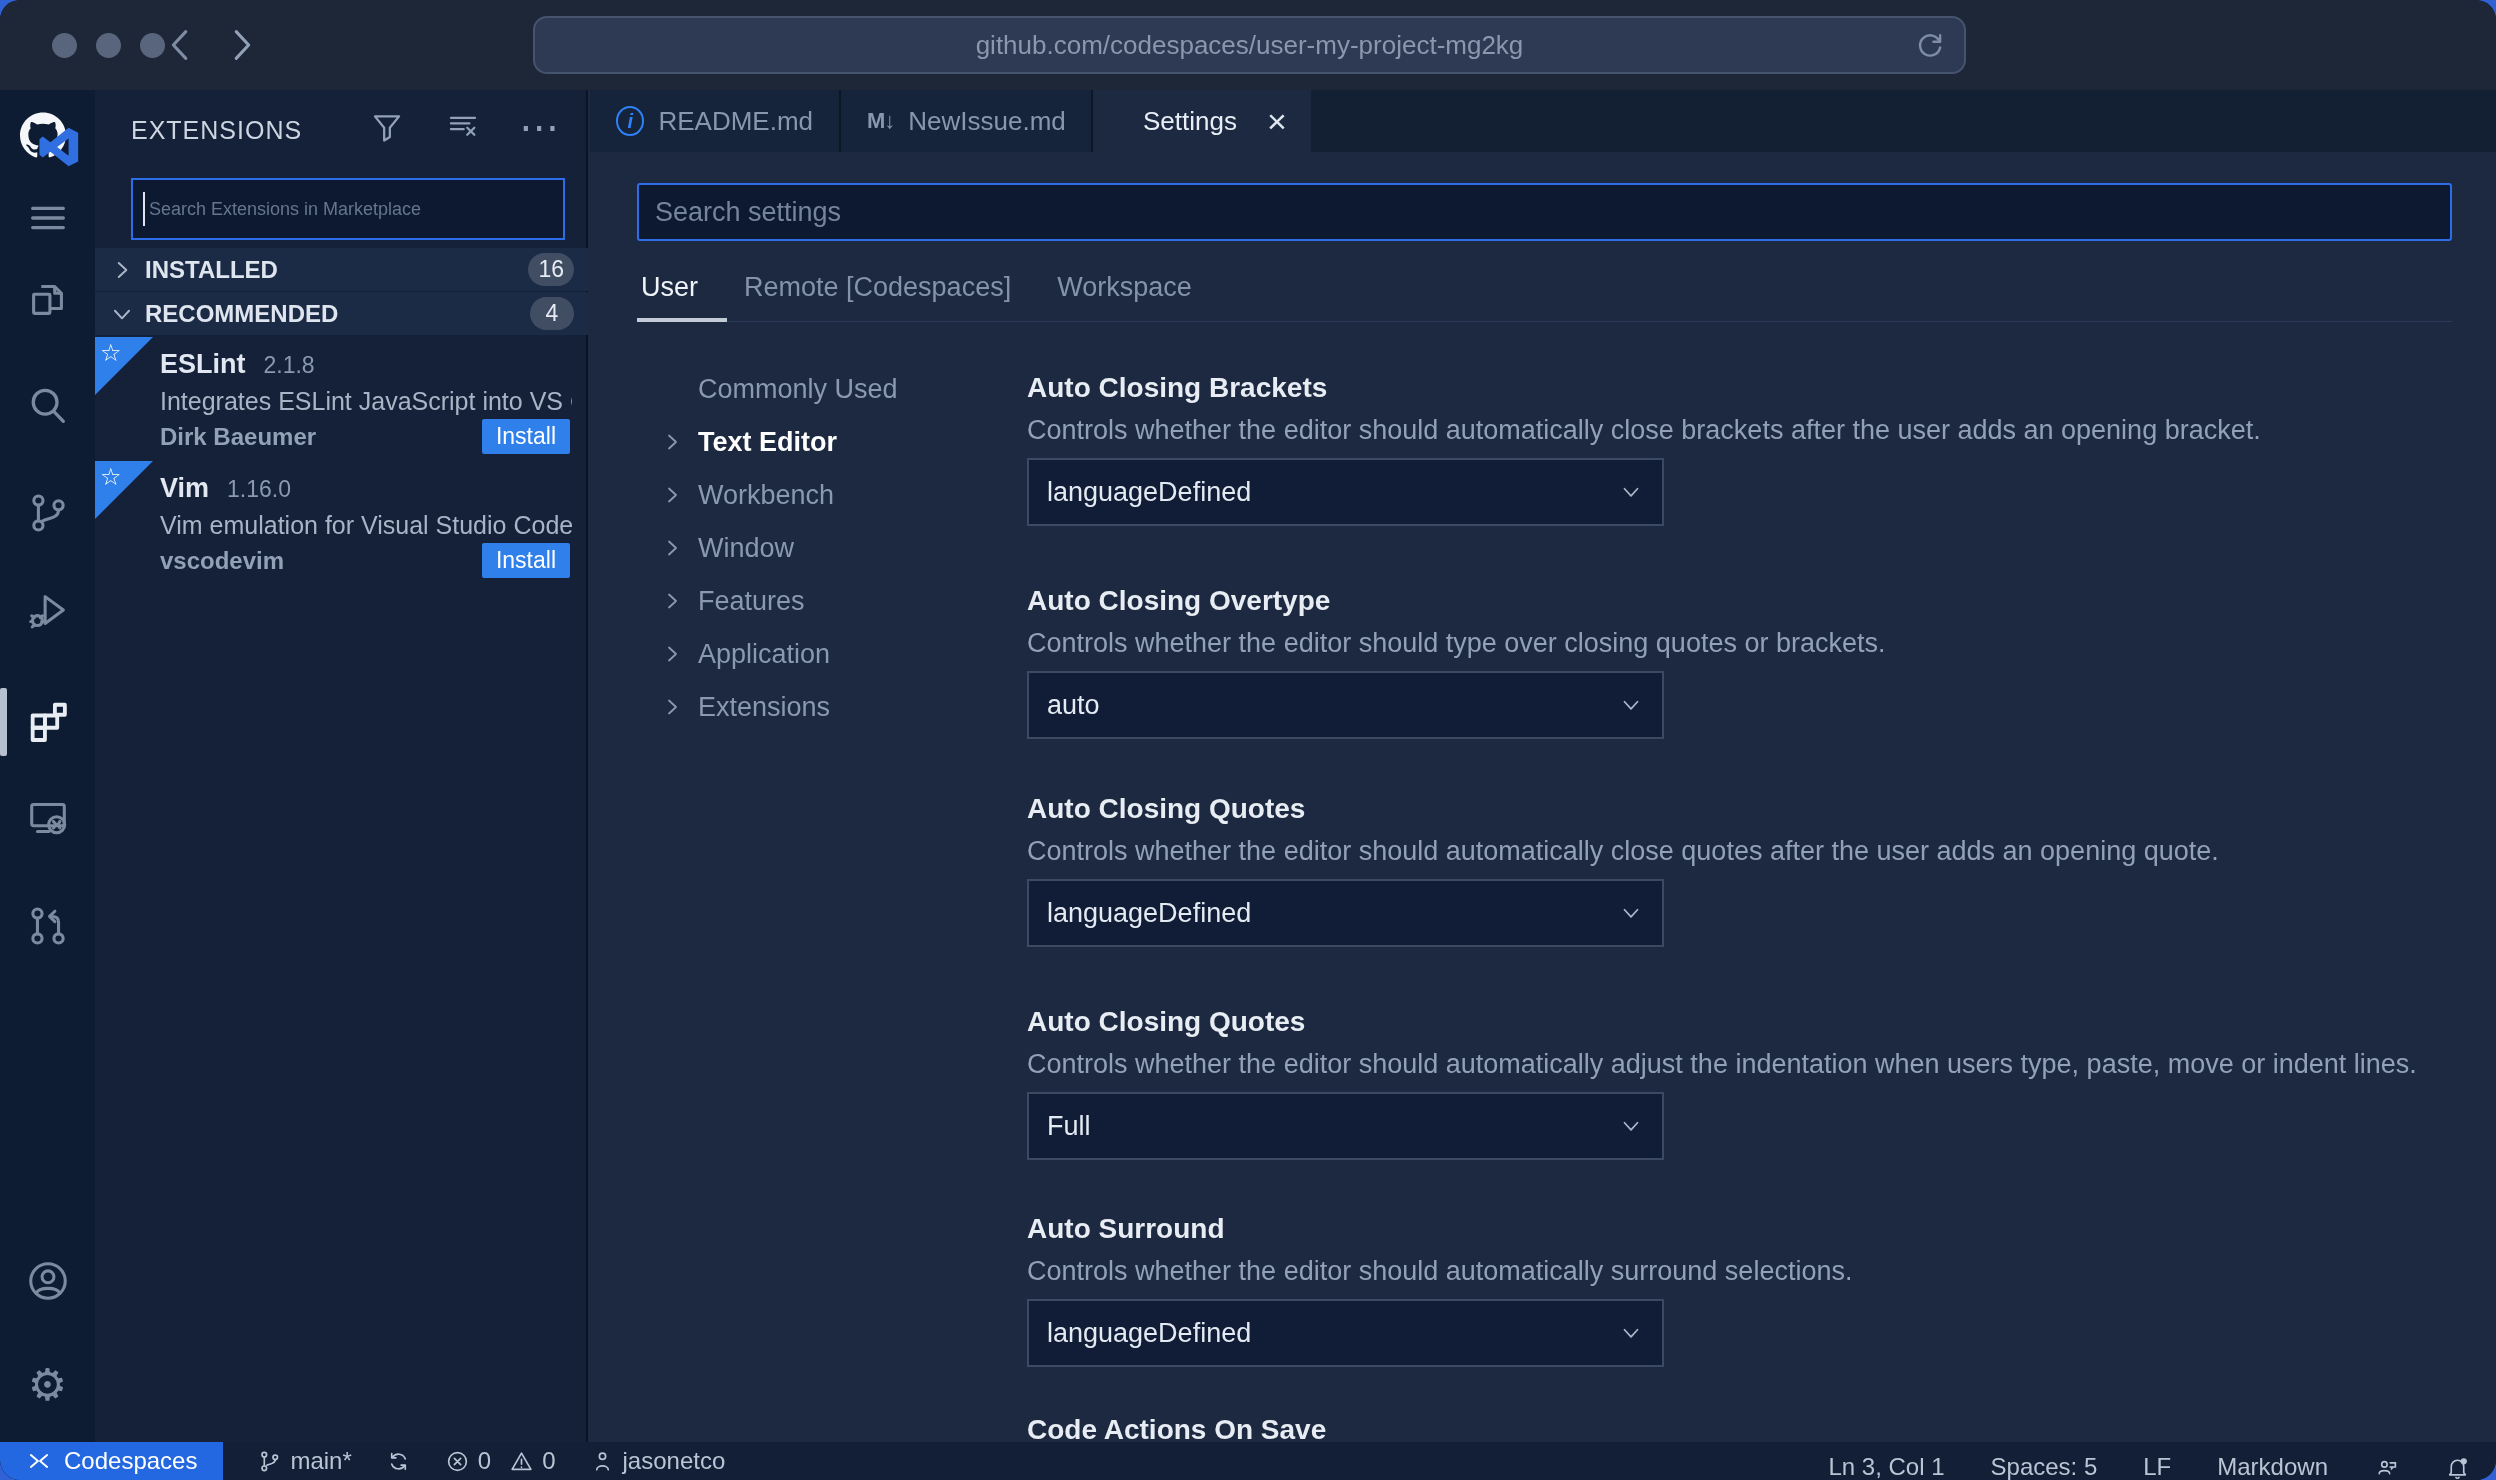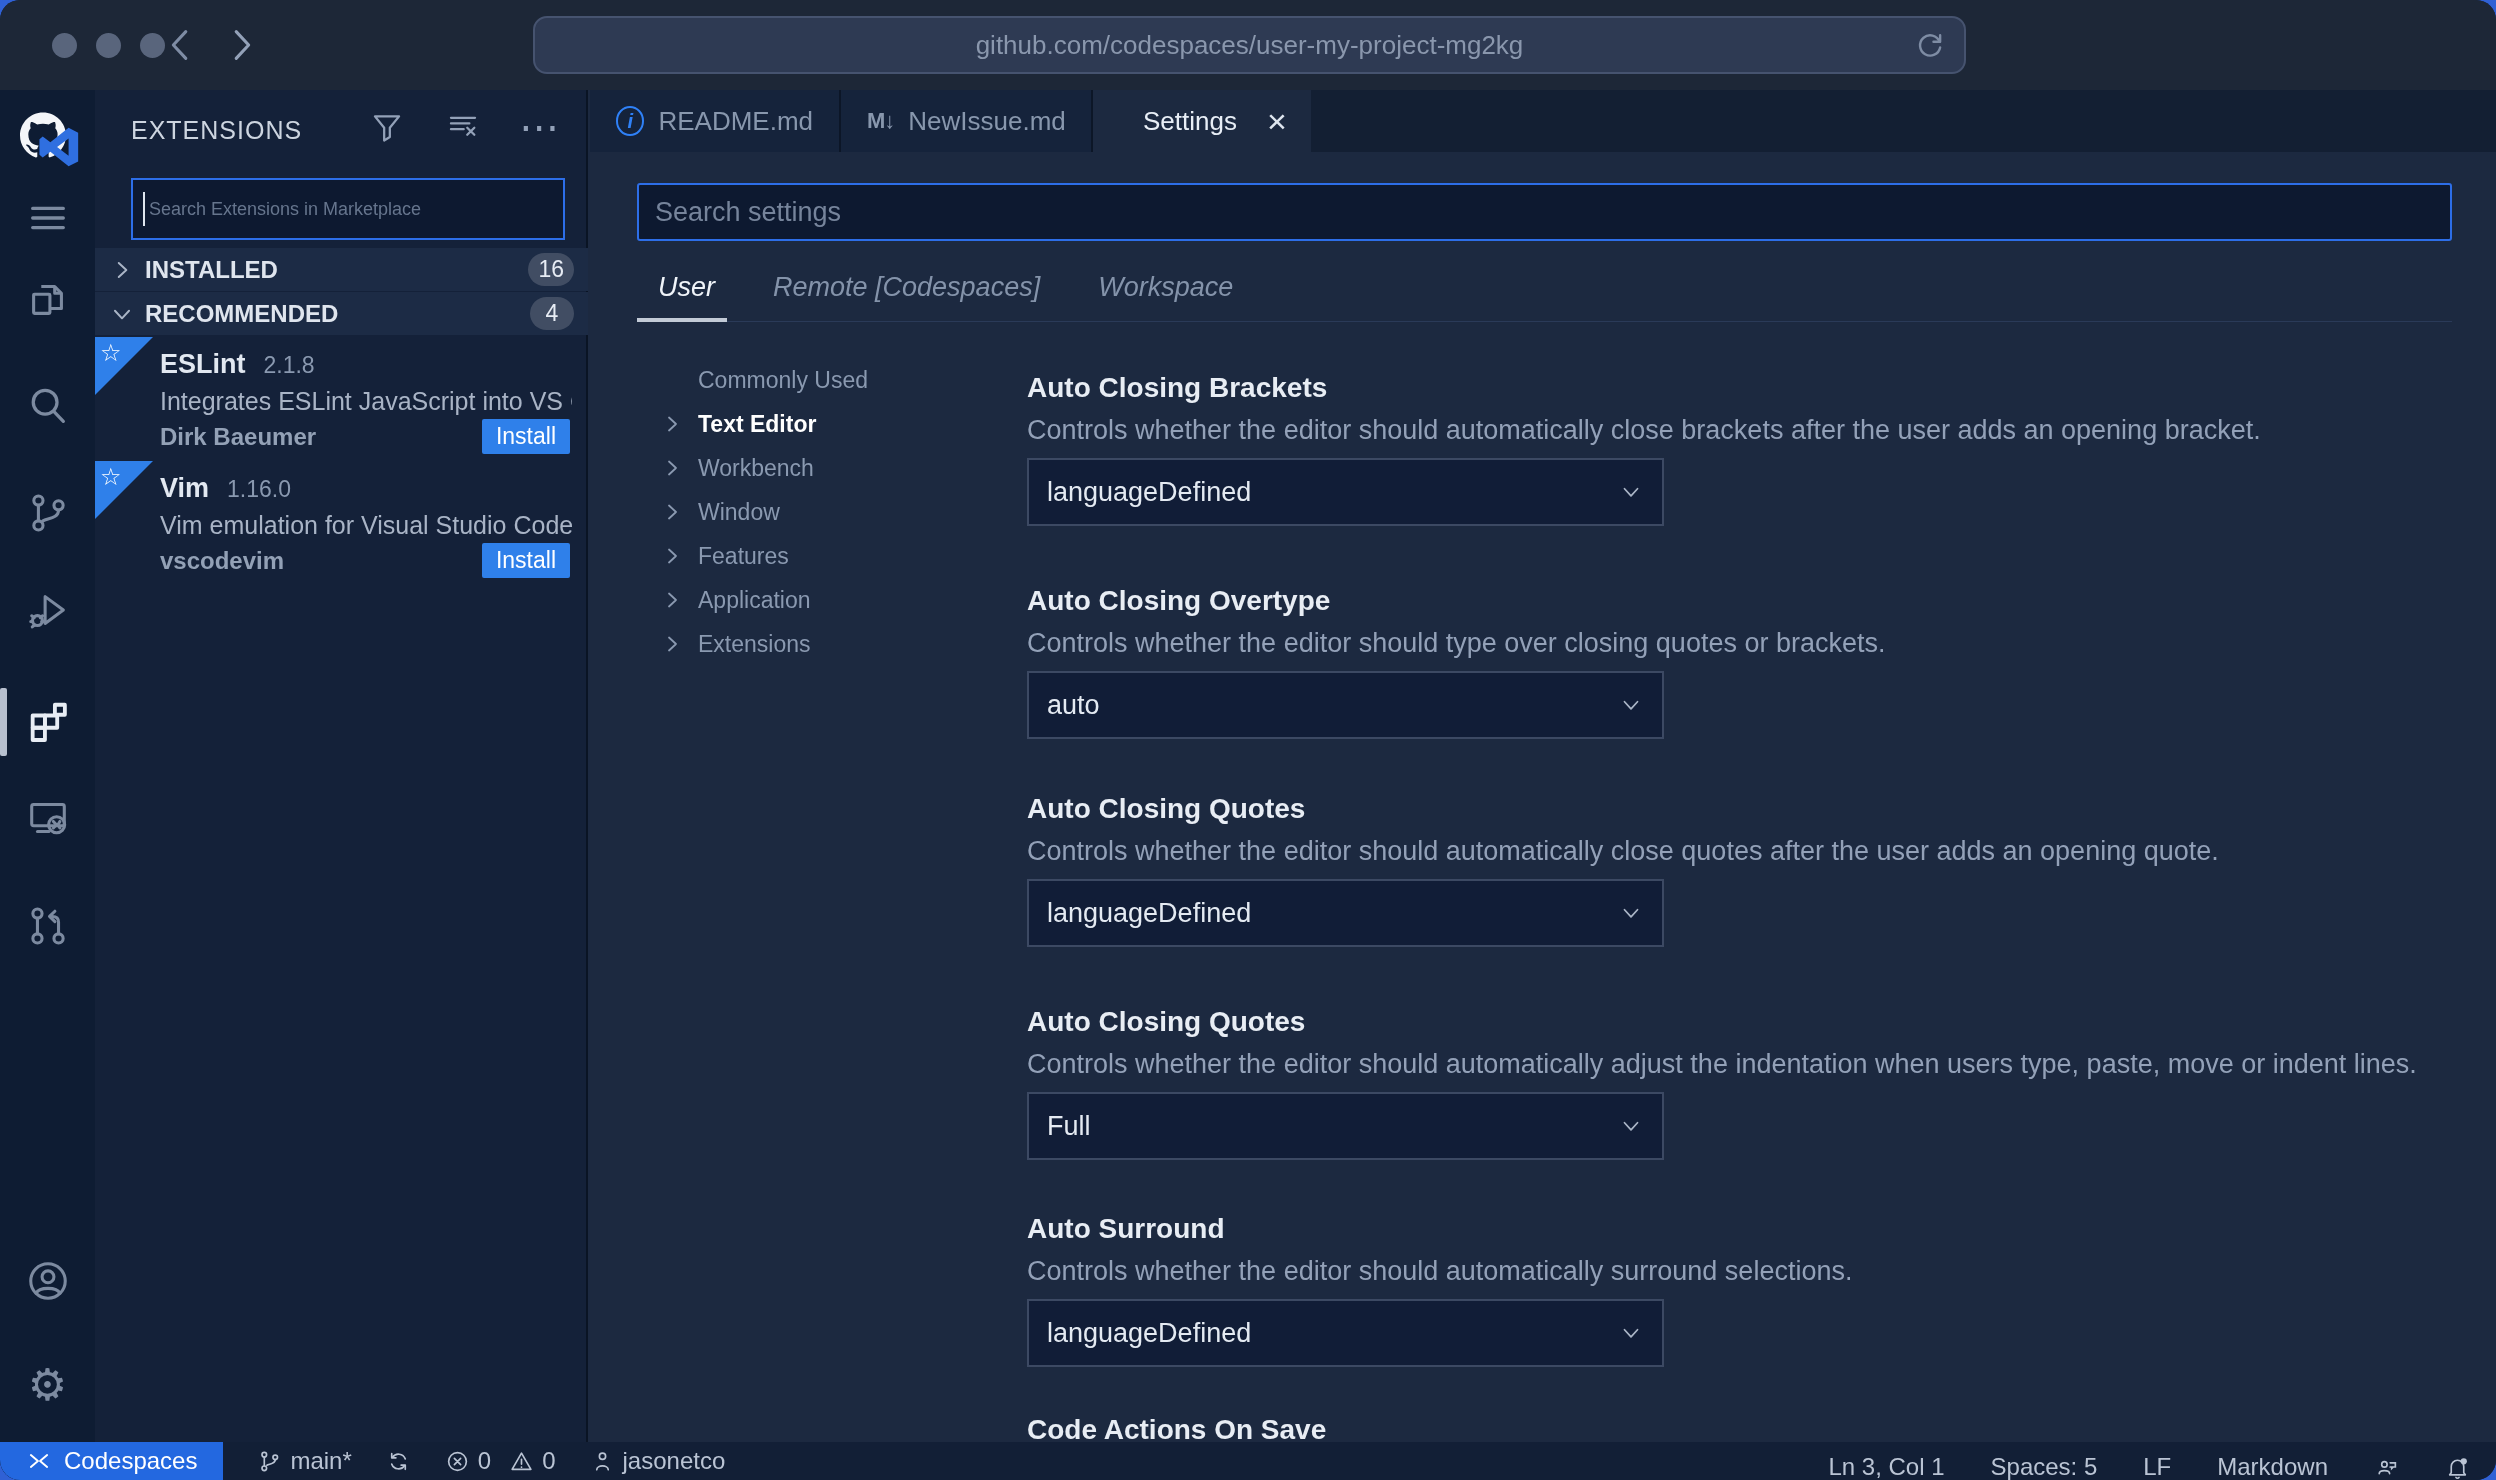--- a/index.html
+++ b/index.html
@@ -72,28 +72,28 @@
   .md-ic { font-size:22px; font-weight:bold; color:#8897ad; letter-spacing:-1px; }
   .tune-ic { width:26px; height:26px; color:#93a1b6; }
   .tab-close { font-size:34px; color:#dfe6ef; line-height:1; margin-left:6px; }
 
   
   .settings-page { position:absolute; left:0; top:62px; width:1906px; height:1290px; }
   .set-search { position:absolute; left:47px; top:31px; width:1815px; height:58px; background:#0d1930;
                 border:2px solid #2d6ee8; border-radius:3px; display:flex; align-items:center; padding-left:16px; }
   .set-search input { background:transparent; border:none; outline:none; width:100%; font-size:27px; color:#dfe6ef; font-family:inherit; }
   .set-search input::placeholder { color:#76849b; }
-  .scopes { position:absolute; left:68px; top:120px; display:flex; gap:58px;font-style:italic; }
+  .scopes { position:absolute; left:51px; top:120px; display:flex; gap:46px; }
   .scope { font-size:27px; color:#8493aa; padding-bottom:22px; }
   .scope.active { color:#f0f4f9; }
   .scope-rule { position:absolute; left:47px; top:169px; width:1815px; height:1px; background:#2a3a58; }
   .scope-underline { position:absolute; left:47px; top:166px; width:90px; height:4px; background:#c2cad6; }
 
   .toc { position:absolute; left:70px; top:206px; width:330px; }
-  .toc-item { height:44px; display:flex; align-items:center; gap:14px; font-size:23px; color:#8a99b0; }
+  .toc-item { height:44px; display:flex; align-items:center; gap:14px; font-size:27px; color:#8a99b0;margin-top:9px; }
   .toc-item .chev { width:24px; height:24px; color:#8a99b0; flex:none; }
   .toc-item .chev.hidden { visibility:hidden; }
   .toc-item.active { color:#ffffff; font-weight:bold; }
 
   .content { position:absolute; left:437px; top:0; width:1445px; height:1290px; }
   .setting { position:absolute; left:0; width:1445px; }
   .set-title { font-size:28px; font-weight:bold; color:#e8edf4; }
   .set-desc { position:absolute; top:43px; font-size:27px; color:#93a1b8; white-space:nowrap; }
   .select { position:absolute; top:86px; width:637px; height:68px; background:#111d37; border:2px solid #3c4963;
             display:flex; align-items:center; justify-content:space-between; padding:0 18px; }

